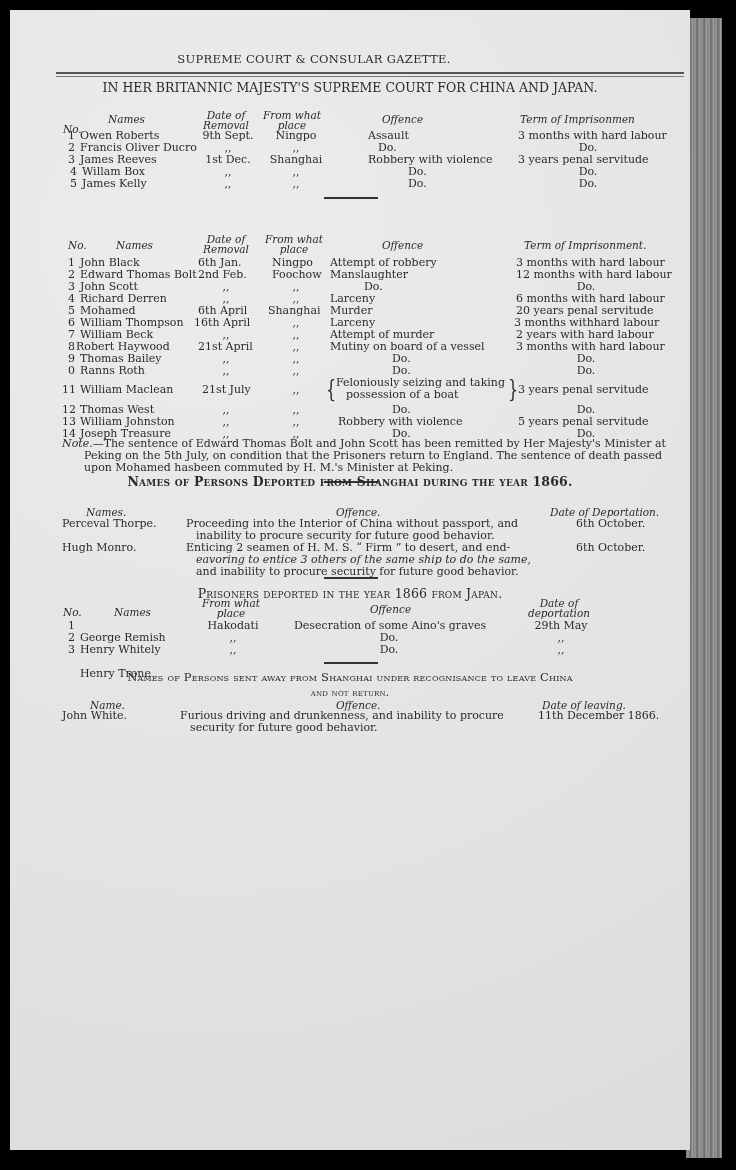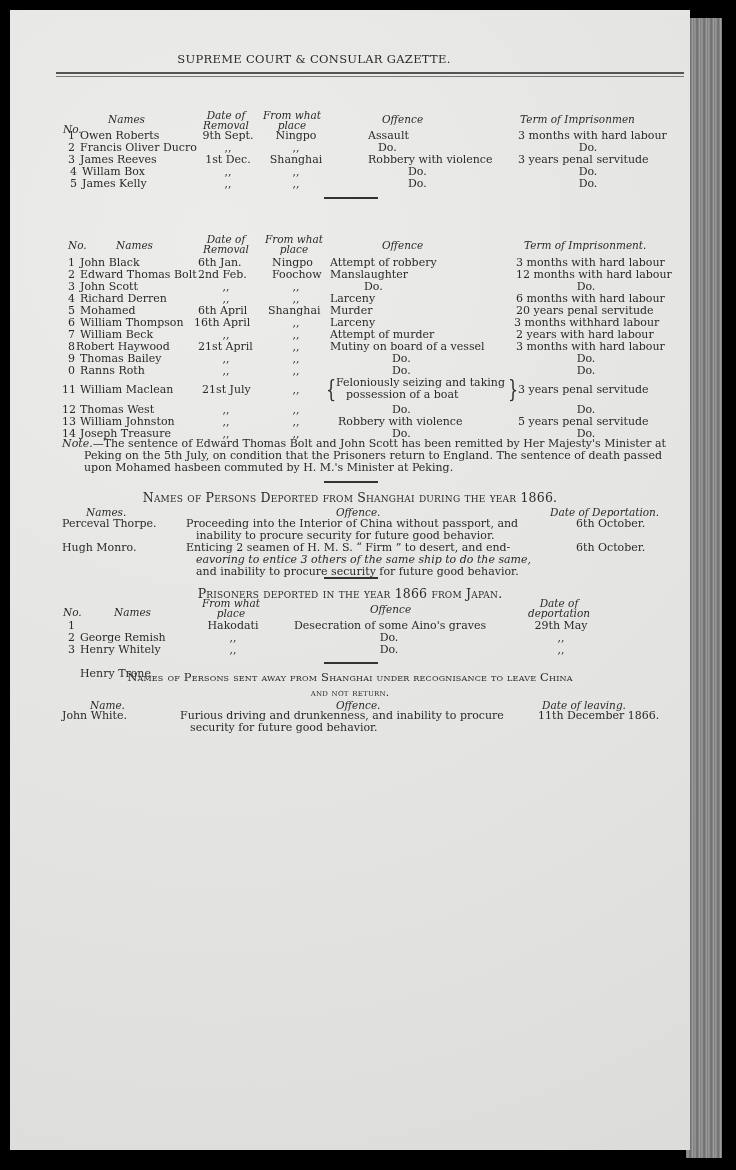--- a/index.html
+++ b/index.html
@@ -32,20 +32,21 @@
 </style>
 </head>
 <body>
 
 <div class="page-edges"></div>
 <div class="page">
 
   <div class="abs running-head">SUPREME COURT &amp; CONSULAR GAZETTE.</div>
   <div class="rule" style="top:62px;"></div>
   <div class="rule2" style="top:66px;"></div>
+  <div class="abs court-title">IN HER BRITANNIC MAJESTY'S SUPREME COURT FOR CHINA AND JAPAN.</div>
 
   <div class="abs hdr" style="left:53px;top:114px;">No.</div>
   <div class="abs hdr" style="left:98px;top:104px;">Names</div>
   <div class="abs hdr" style="left:186px;top:100px;width:60px;">
       <div>Date of</div>
       <div>Removal</div>
     </div>
   <div class="abs hdr" style="left:250px;top:100px;width:64px;">
       <div>From what</div>
       <div>place</div>
@@ -230,21 +231,21 @@
   </div>
 
   <div class="abs note" style="top:428px;left:52px;">
     <span style="font-style:italic;">Note.</span><span>—The sentence of Edward Thomas Bolt and John Scott has been remitted by Her Majesty's Minister at</span>
   </div>
   <div class="abs note" style="top:440px;left:74px;">Peking on the 5th July, on condition that the Prisoners return to England.  The sentence of death passed</div>
   <div class="abs note" style="top:452px;left:74px;">upon Mohamed hasbeen commuted by H. M.'s Minister at Peking.</div>
 
   <div class="sep" style="top:471px;"></div>
 
-  <div class="abs sec-title big" style="top:480px;">Names of Persons Deported from Shanghai during the year 1866.</div>
+  <div class="abs sec-title big" style="top:464px;font-weight:bold;">Names of Persons Deported from Shanghai during the year 1866.</div>
   <div class="abs hdr" style="left:76px;top:497px;">Names.</div>
   <div class="abs hdr" style="left:326px;top:497px;">Offence.</div>
   <div class="abs hdr" style="left:540px;top:497px;">Date of Deportation.</div>
 
   <div>
     <div class="abs cell" style="top:508px;left:52px;">
       <span class="abs" style="left:0;">Perceval Thorpe.</span>
       <span class="abs" style="left:124px;">Proceeding into the Interior of China without passport, and</span>
       <span class="abs" style="left:134px;top:12px;">inability to procure security for future good behavior.</span>
       <span class="abs" style="left:514px;">6th October.</span>

